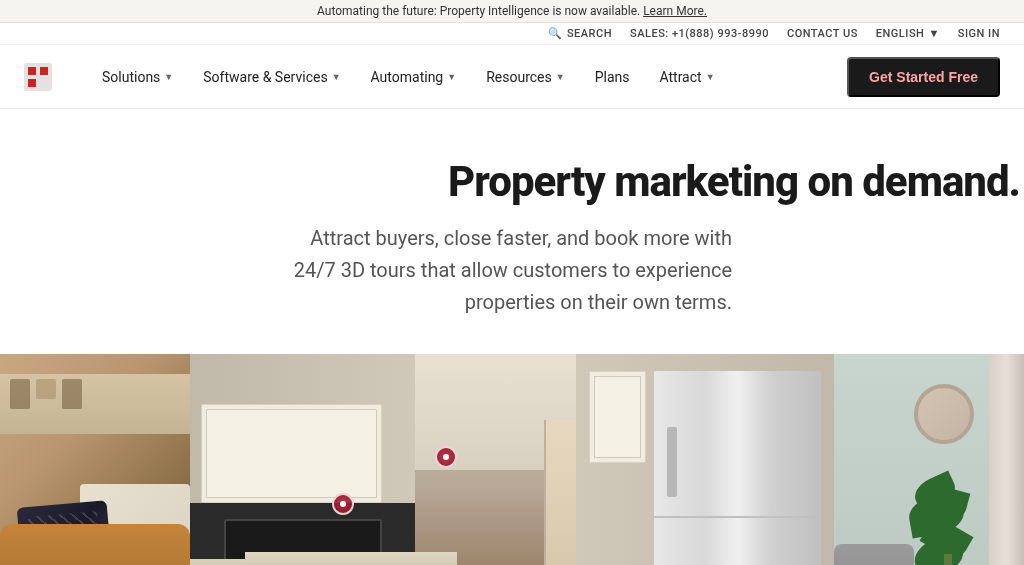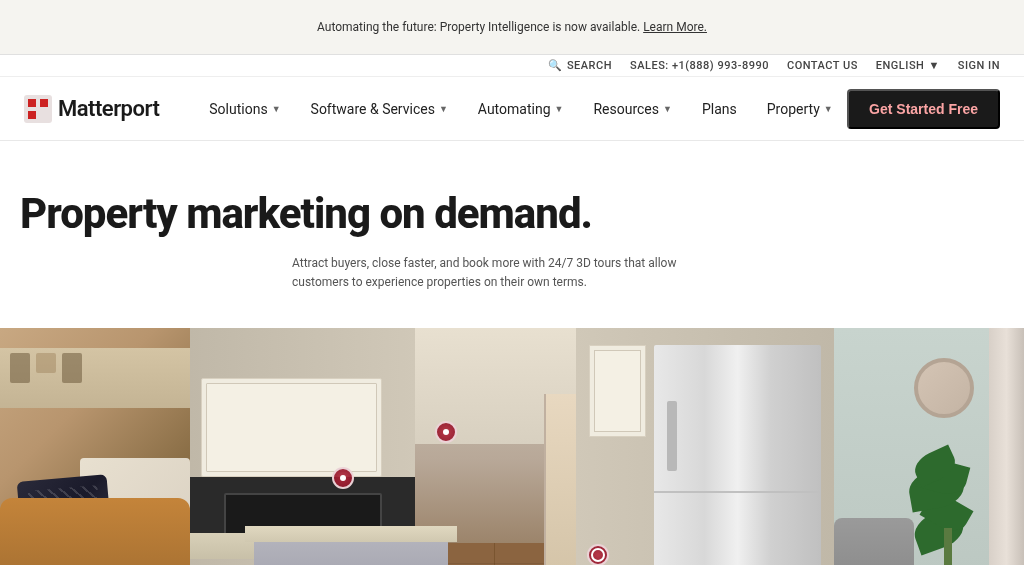--- a/index.html
+++ b/index.html
@@ -2,21 +2,21 @@
 <html><head>
   <meta charset="utf-8">
   <style>
     * { margin: 0; padding: 0; box-sizing: border-box; }
     body { font-family: -apple-system, BlinkMacSystemFont, 'Segoe UI', Roboto, sans-serif; background: #fff; width: 1024px; overflow-x: hidden; }
 
     
     .announcement-bar {
       background: #f5f4f0;
       text-align: center;
-      padding: 20px 20px;
+      padding: 4px 20px;
       font-size: 12px;
       color: #333;
       border-bottom: 1px solid #e0e0e0;
     }
     .announcement-bar a {
       color: #333;
       text-decoration: underline;
       cursor: pointer;
     }
 
@@ -101,32 +101,32 @@
       font-size: 14px;
       font-weight: 600;
       cursor: pointer;
       white-space: nowrap;
       margin-left: auto;
     }
 
     
     .hero {
       background: #fff;
-      text-align: left;
-      padding: 48px 20px 36px;
+      text-align: right;
+      padding: 48px 4px 36px;
     }
     .hero-title {
       font-size: 42px;
       font-weight: 800;
       color: #1a1a1a;
       letter-spacing: -1px;
       margin-bottom: 16px;
     }
     .hero-subtitle {
-      font-size: 12px;
+      font-size: 20px;
       color: #555;
       line-height: 1.6;
       max-width: 440px;
       margin: 0 auto;
     }
 
     
     .tour-showcase {
       position: relative;
       width: 100%;
@@ -497,21 +497,20 @@
 </div>
 
 <nav class="main-nav">
   <a class="logo">
     <svg class="logo-icon" viewBox="0 0 28 28">
       <rect width="28" height="28" rx="3" fill="#e8e0e0"></rect>
       <rect x="4" y="4" width="8" height="8" fill="#cc2222"></rect>
       <rect x="16" y="4" width="8" height="8" fill="#cc2222"></rect>
       <rect x="4" y="16" width="8" height="8" fill="#cc2222"></rect>
     </svg>
-    <span class="logo-text">Matterport</span>
   </a>
   <div class="nav-links">
     <div class="nav-item">
       <span>Solutions</span>
       <span class="chevron">▼</span>
     </div>
     <div class="nav-item">
       <span>Software &amp; Services</span>
       <span class="chevron">▼</span>
     </div>
@@ -520,21 +519,21 @@
       <span class="chevron">▼</span>
     </div>
     <div class="nav-item">
       <span>Resources</span>
       <span class="chevron">▼</span>
     </div>
     <div class="nav-item">
       <span>Plans</span>
     </div>
     <div class="nav-item">
-      <span>Property</span>
+      <span>Attract</span>
       <span class="chevron">▼</span>
     </div>
   </div>
   <button class="nav-cta">Get Started Free</button>
 </nav>
 
 <section class="hero">
   <h1 class="hero-title">Property marketing on demand.</h1>
   <p class="hero-subtitle">Attract buyers, close faster, and book more with 24/7 3D tours that allow customers to experience properties on their own terms.</p>
 </section>

